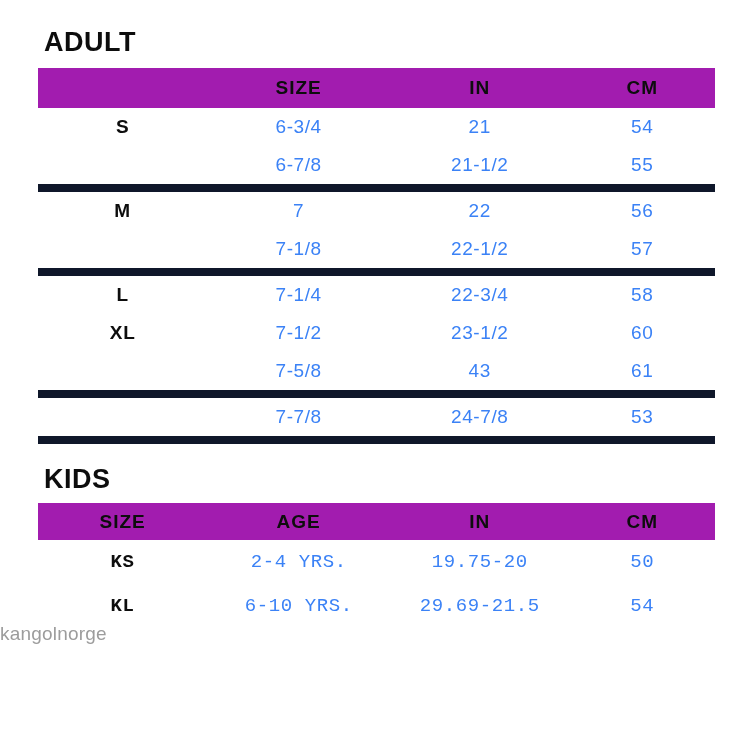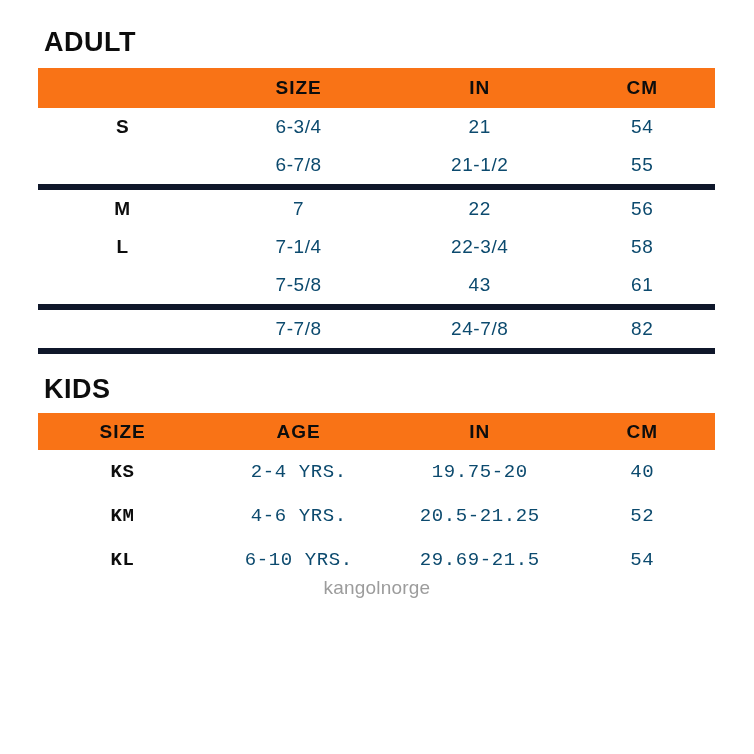--- a/index.html
+++ b/index.html
@@ -25,52 +25,51 @@
     width: 677px;
     border-collapse: collapse;
     table-layout: fixed;
   }
   table.size-table col.c1 { width: 25%; }
   table.size-table col.c2 { width: 27%; }
   table.size-table col.c3 { width: 26.5%; }
   table.size-table col.c4 { width: 21.5%; }
   table.size-table thead th {
     height: 40px;
-    background: #f97316;
+    background: #a21caf;
     font-size: 19px;
     font-weight: 800;
     letter-spacing: 1px;
     color: #0d0d0d;
     text-align: center;
     vertical-align: middle;
     padding: 0;
   }
   table.kids-table thead th { height: 37px; }
   table.size-table tbody td {
     height: 38px;
     padding: 0;
     text-align: center;
     vertical-align: middle;
     font-size: 19px;
     font-weight: 300;
     letter-spacing: 0.6px;
-    color: #0c4a6e;
+    color: #3b82f6;
   }
   table.kids-table tbody td { height: 44px; font-family: Liberation Mono, monospace; }
   table.size-table tbody td.lbl {
     font-weight: 800;
     font-size: 19px;
     letter-spacing: 0.8px;
     color: #0d0d0d;
   }
-  tr.group-end td { border-bottom: 6px solid #0f172a; }
+  tr.group-end td { border-bottom: 8px solid #0f172a; }
   .footer {
     margin-top: -4px;
     width: 754px;
-    text-align: center;
     font-size: 19px;
     line-height: 20px;
     color: #9c9c9c;
     letter-spacing: 0.2px;
   }
 </style>
 </head>
 <body>
 
 <div class="page">
@@ -105,40 +104,52 @@
         <td>21-1/2</td>
         <td>55</td>
       </tr>
 
       <tr>
         <td class="lbl">M</td>
         <td>7</td>
         <td>22</td>
         <td>56</td>
       </tr>
+      <tr class="group-end">
+        <td class="lbl"></td>
+        <td>7-1/8</td>
+        <td>22-1/2</td>
+        <td>57</td>
+      </tr>
 
       <tr>
         <td class="lbl">L</td>
         <td>7-1/4</td>
         <td>22-3/4</td>
         <td>58</td>
       </tr>
 
+      <tr>
+        <td class="lbl">XL</td>
+        <td>7-1/2</td>
+        <td>23-1/2</td>
+        <td>60</td>
+      </tr>
       <tr class="group-end">
         <td class="lbl"></td>
         <td>7-5/8</td>
         <td>43</td>
         <td>61</td>
       </tr>
 
       <tr class="group-end">
         <td class="lbl"></td>
         <td>7-7/8</td>
         <td>24-7/8</td>
-        <td>82</td>
+        <td>53</td>
       </tr>
     </tbody>
   </table>
 
   <div class="section-title kids">KIDS</div>
 
   <table class="size-table kids-table">
     <colgroup>
         <col class="c1">
         <col class="c2">
@@ -151,27 +162,21 @@
         <th>AGE</th>
         <th>IN</th>
         <th>CM</th>
       </tr>
     </thead>
     <tbody>
       <tr>
         <td class="lbl">KS</td>
         <td>2-4 YRS.</td>
         <td>19.75-20</td>
-        <td>40</td>
-      </tr>
-      <tr>
-        <td class="lbl">KM</td>
-        <td>4-6 YRS.</td>
-        <td>20.5-21.25</td>
-        <td>52</td>
+        <td>50</td>
       </tr>
       <tr>
         <td class="lbl">KL</td>
         <td>6-10 YRS.</td>
         <td>29.69-21.5</td>
         <td>54</td>
       </tr>
     </tbody>
   </table>
 

